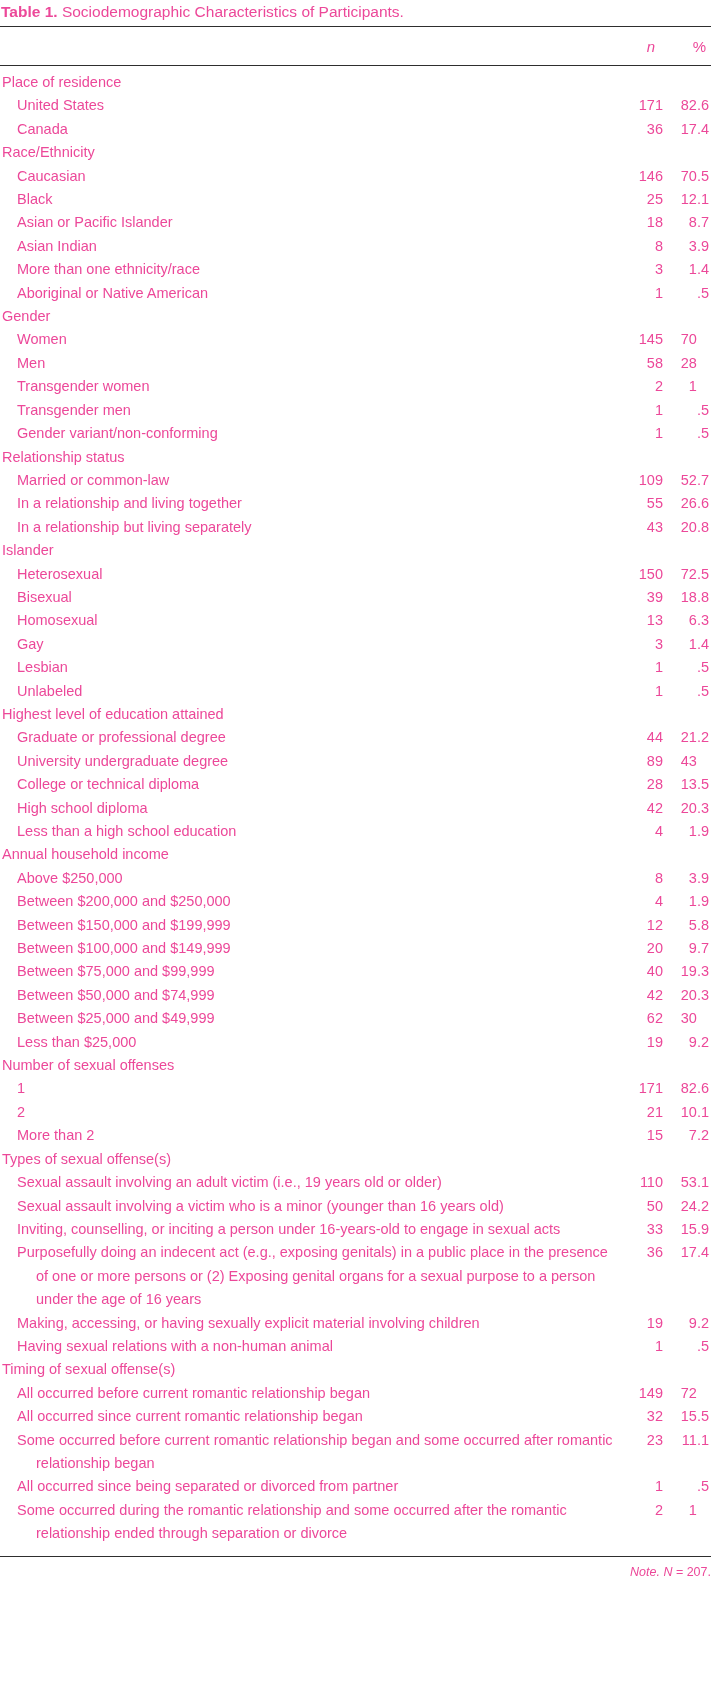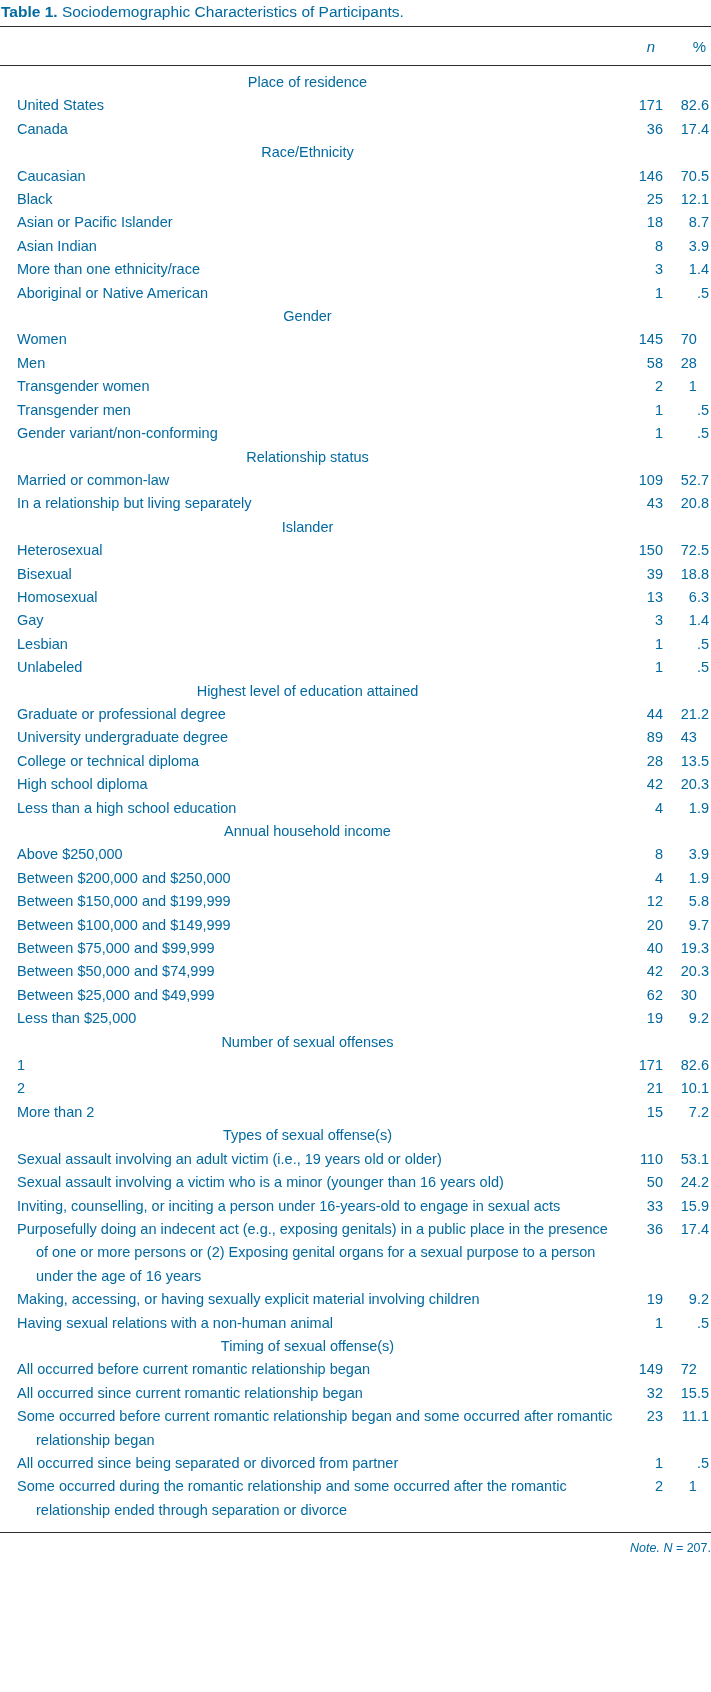--- a/index.html
+++ b/index.html
@@ -1,21 +1,21 @@
 <!DOCTYPE html>
 <html><head>
 <meta charset="utf-8">
 <style>
   html, body { margin: 0; padding: 0; background: #ffffff; }
   .page {
     width: 711px;
     min-height: 1692px;
     box-sizing: border-box;
     background: #ffffff;
-    color: #0369a1;
+    color: #ec4899;
     font-family: "Liberation Sans", sans-serif;
     padding: 2px 0 0 0;
   }
   .title {
     font-size: 15.5px;
     line-height: 20px;
     padding: 0 0 4px 1px;
     white-space: nowrap;
   }
   .title .t-label { font-weight: bold; }
@@ -41,21 +41,21 @@
   thead th.h-n .ital { font-style: italic; }
   tbody td {
     vertical-align: top;
     font-size: 14.5px;
     line-height: 23.4px;
     padding: 0;
   }
   tbody tr:first-child td { padding-top: 5px; }
   tbody tr:last-child td  { padding-bottom: 10px; }
   td.label      { padding-left: 36px; text-indent: -19px; }
-  td.label.sect { padding-left: 2px;  text-indent: 0; text-align: center; }
+  td.label.sect { padding-left: 2px;  text-indent: 0; }
   td.n-cell   { text-align: right; }
   td.pct-cell { text-align: right; padding-right: 2px; }
   .phantom { visibility: hidden; }
   .note {
     font-size: 12.5px;
     line-height: 17px;
     padding: 7px 0 0 1px;
     text-align: right;
   }
   .note .ital { font-style: italic; }
@@ -168,20 +168,25 @@
           <td class="label sect">Relationship status</td>
           <td class="n-cell"></td>
           <td class="pct-cell"></td>
         </tr>
         <tr>
           <td class="label">Married or common-law</td>
           <td class="n-cell">109</td>
           <td class="pct-cell"><span>52.7</span></td>
         </tr>
         <tr>
+          <td class="label">In a relationship and living together</td>
+          <td class="n-cell">55</td>
+          <td class="pct-cell"><span>26.6</span></td>
+        </tr>
+        <tr>
           <td class="label">In a relationship but living separately</td>
           <td class="n-cell">43</td>
           <td class="pct-cell"><span>20.8</span></td>
         </tr>
         <tr>
           <td class="label sect">Islander</td>
           <td class="n-cell"></td>
           <td class="pct-cell"></td>
         </tr>
         <tr>

